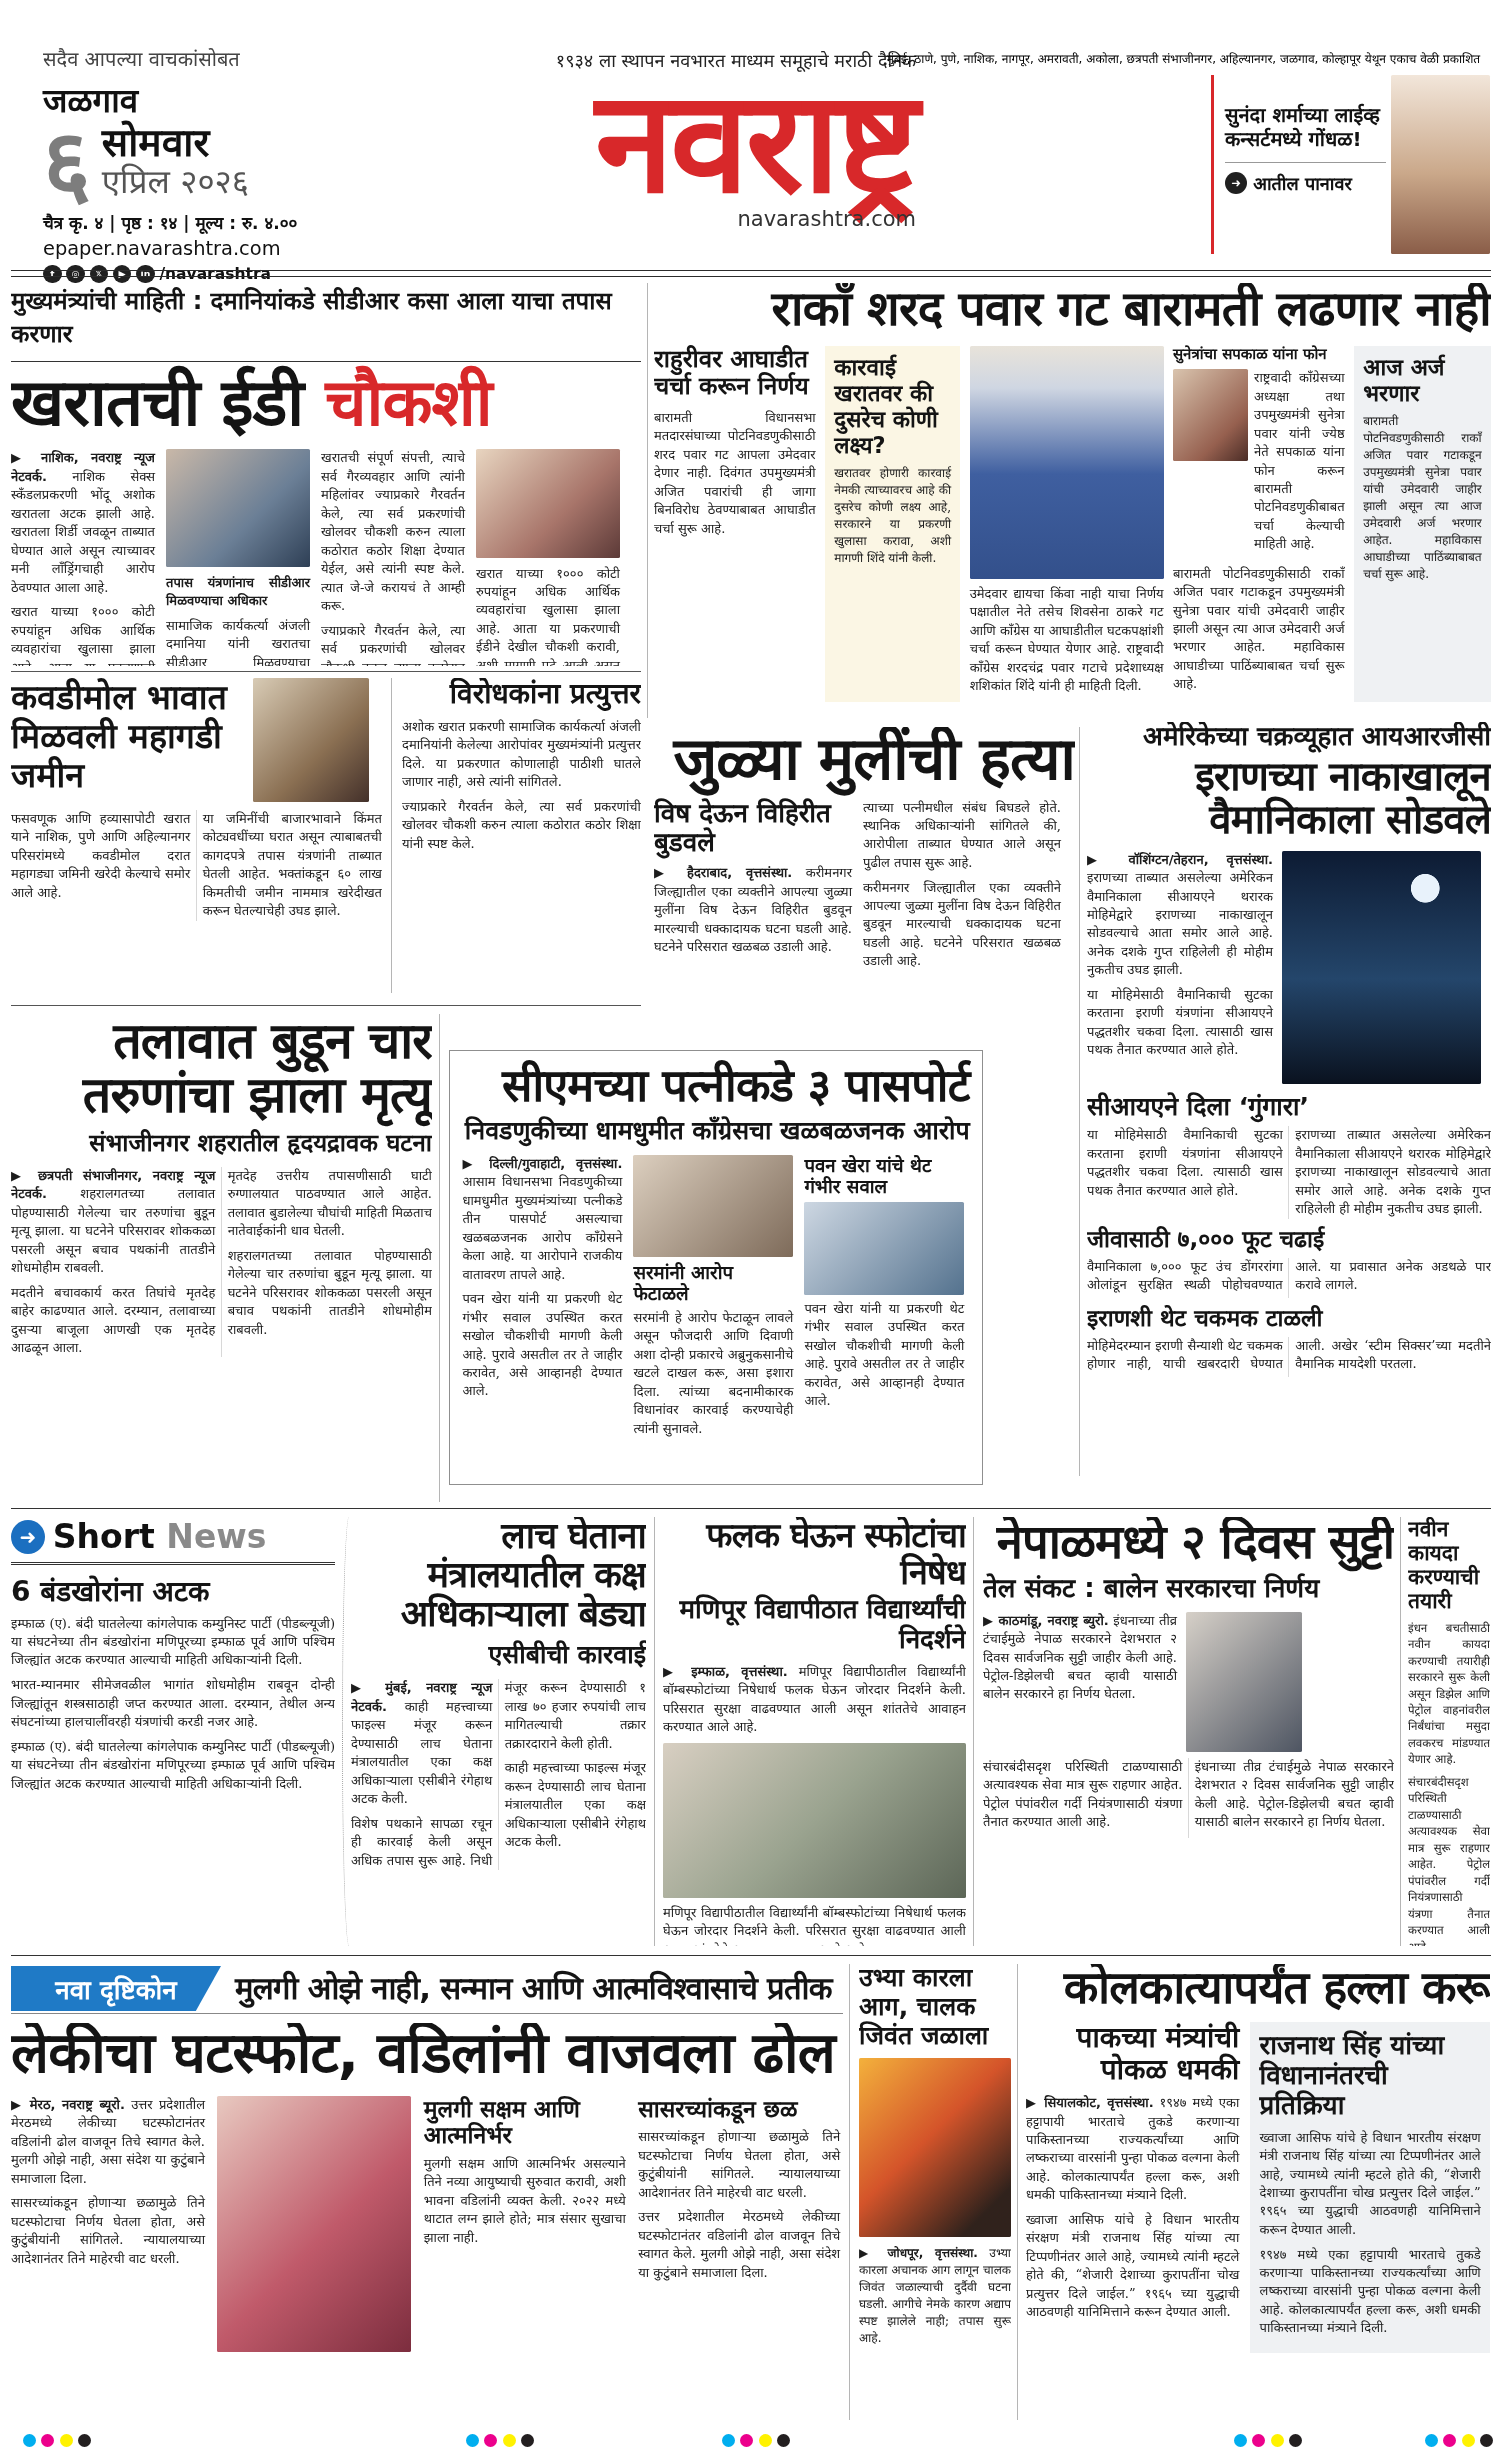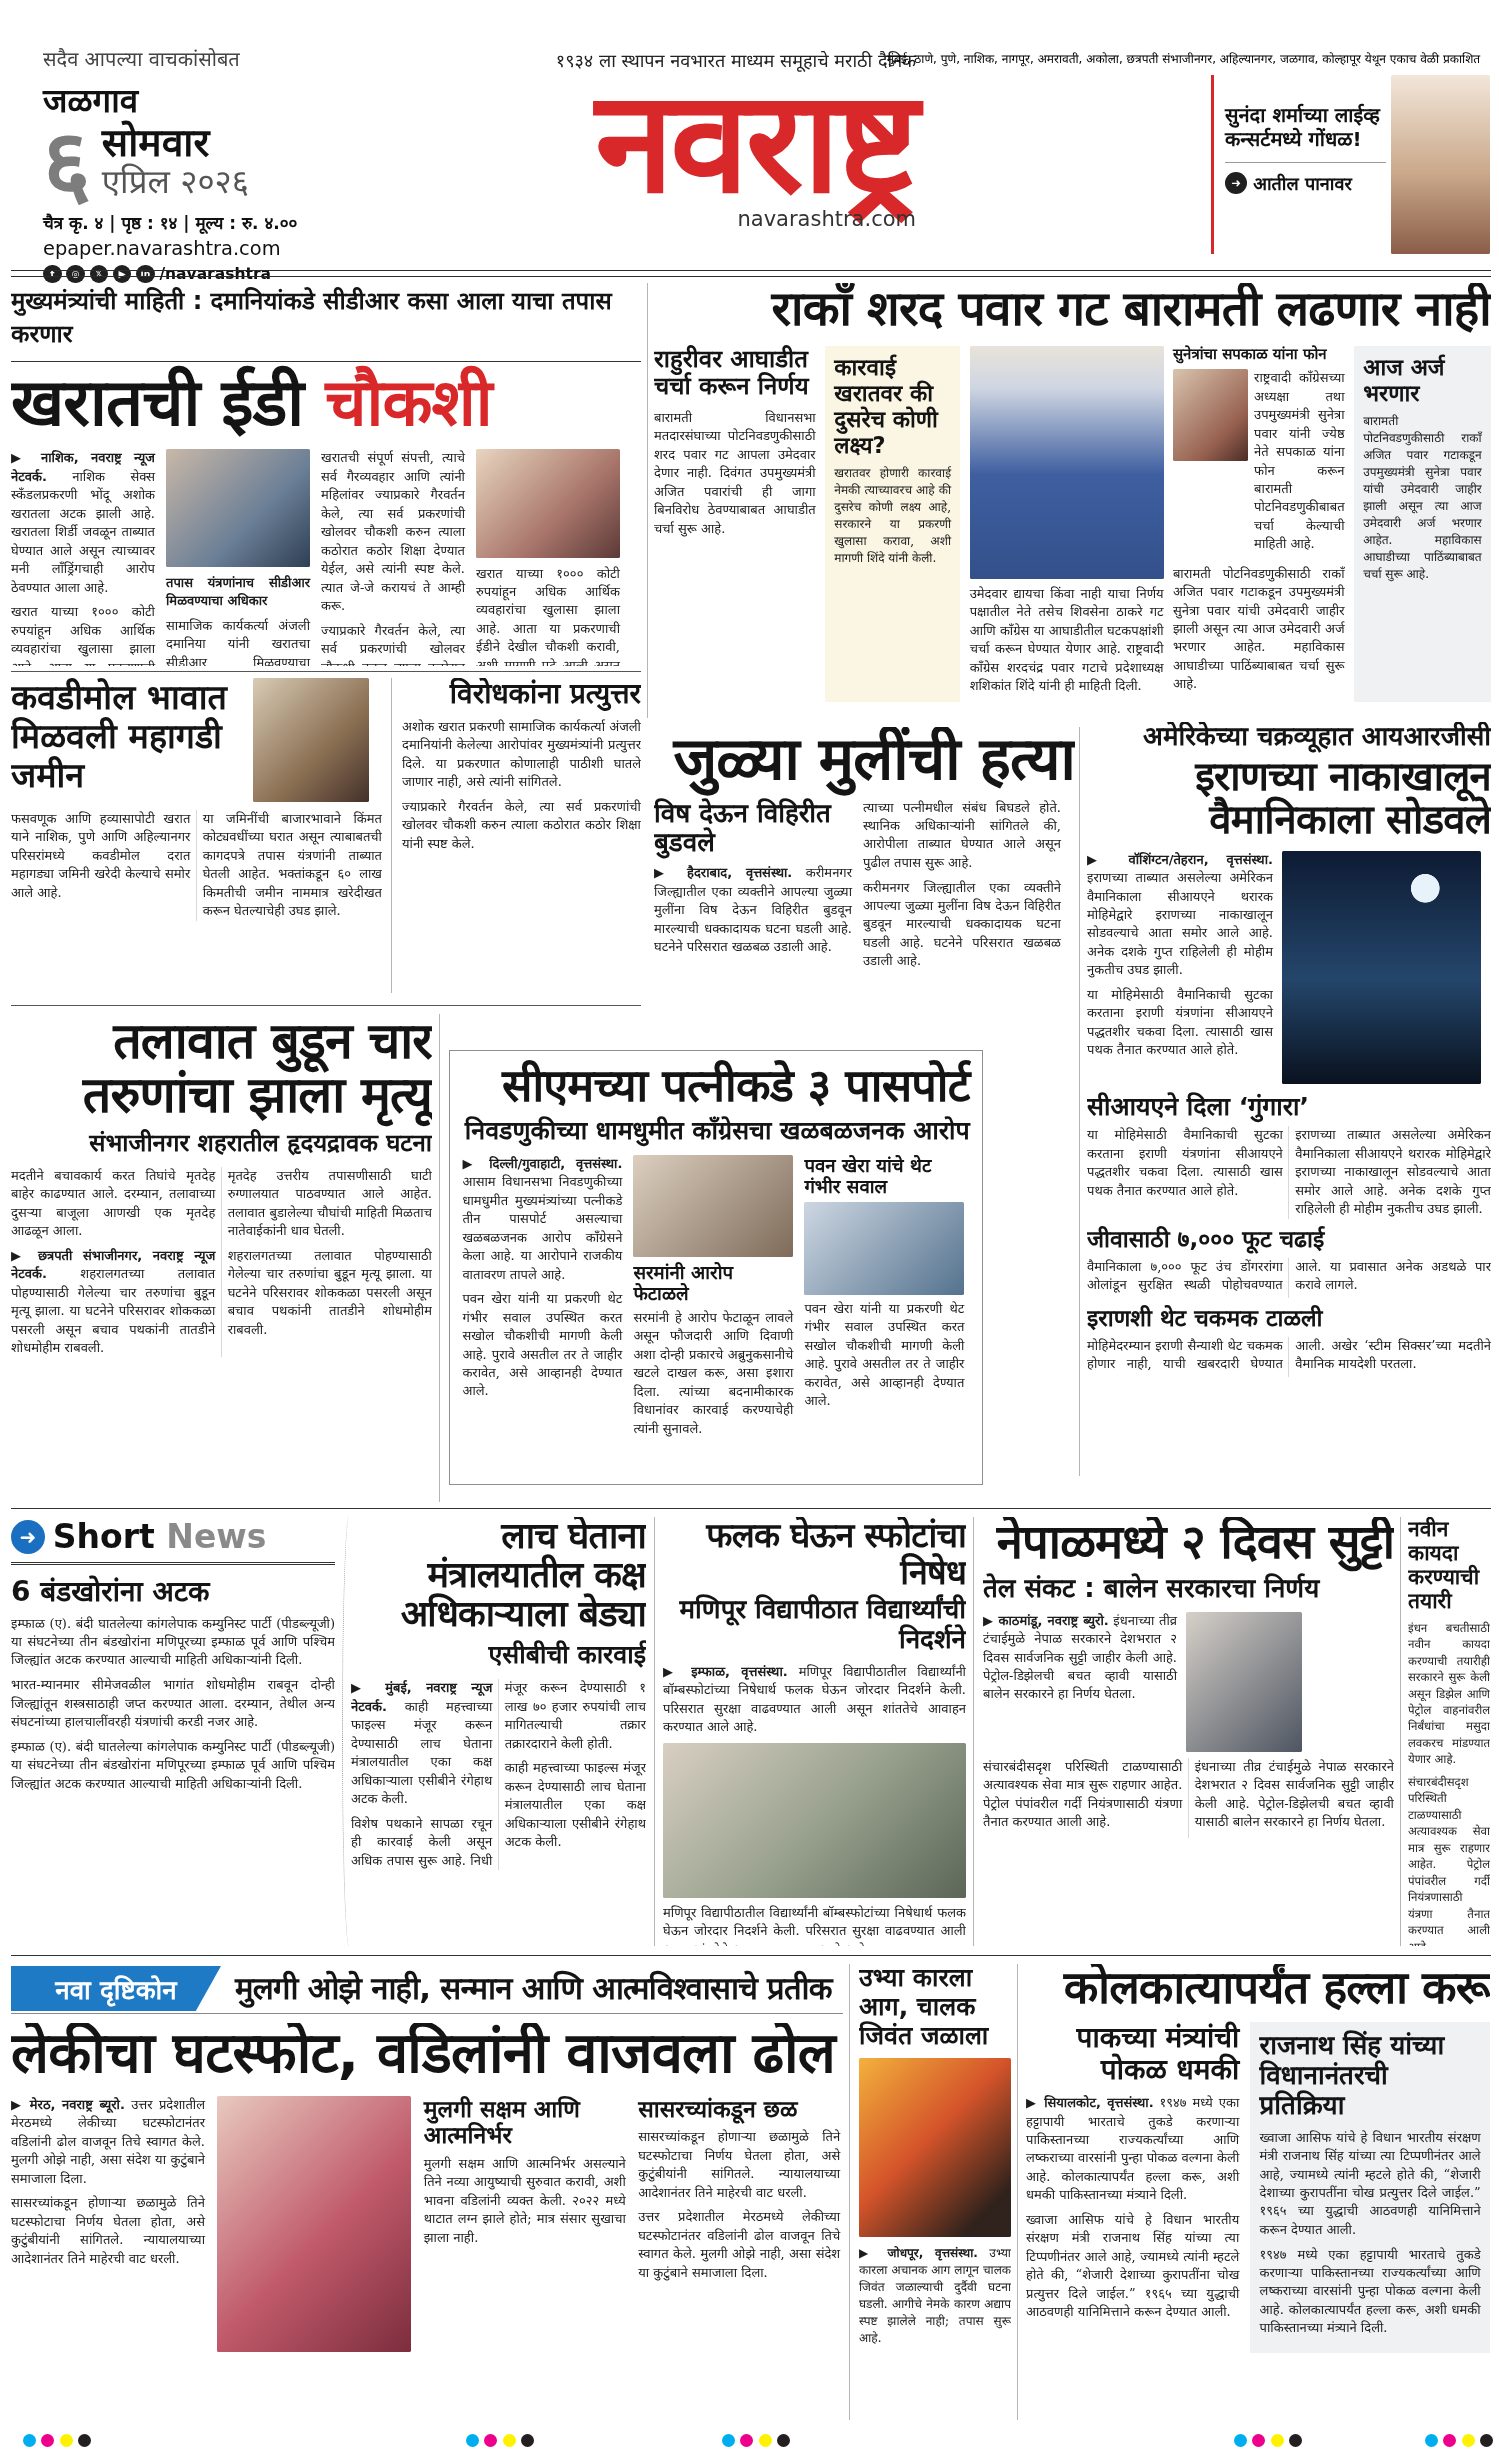--- a/index.html
+++ b/index.html
@@ -224,23 +224,23 @@
       <p>मोहिमेदरम्यान इराणी सैन्याशी थेट चकमक होणार नाही, याची खबरदारी घेण्यात आली. अखेर ‘स्टीम सिक्सर’च्या मदतीने वैमानिक मायदेशी परतला.</p>
     </div>
   </div>
 
   <div class="hline" style="left:11px;top:1005px;width:630px;"></div>
 
   <div class="abs" style="left:11px;top:1014px;width:421px;height:488px;overflow:hidden;">
     <div class="hl center" style="font-size:50px;">तलावात बुडून चार तरुणांचा झाला मृत्यू</div>
     <div class="subhead center" style="font-size:24px;margin-top:7.8px;">संभाजीनगर शहरातील हृदयद्रावक घटना</div>
     <div class="bodytext cols2" style="margin-top:9.3px;">
-      <p>मदतीने बचावकार्य करत तिघांचे मृतदेह बाहेर काढण्यात आले. दरम्यान, तलावाच्या दुसऱ्या बाजूला आणखी एक मृतदेह आढळून आला.</p>
       <p><span class="dl">▶ छत्रपती संभाजीनगर, नवराष्ट्र न्यूज नेटवर्क.</span>
       <span>शहरालगतच्या तलावात पोहण्यासाठी गेलेल्या चार तरुणांचा बुडून मृत्यू झाला. या घटनेने परिसरावर शोककळा पसरली असून बचाव पथकांनी तातडीने शोधमोहीम राबवली.</span></p>
+      <p>मदतीने बचावकार्य करत तिघांचे मृतदेह बाहेर काढण्यात आले. दरम्यान, तलावाच्या दुसऱ्या बाजूला आणखी एक मृतदेह आढळून आला.</p>
       <p>मृतदेह उत्तरीय तपासणीसाठी घाटी रुग्णालयात पाठवण्यात आले आहेत. तलावात बुडालेल्या चौघांची माहिती मिळताच नातेवाईकांनी धाव घेतली.</p>
       <p>शहरालगतच्या तलावात पोहण्यासाठी गेलेल्या चार तरुणांचा बुडून मृत्यू झाला. या घटनेने परिसरावर शोककळा पसरली असून बचाव पथकांनी तातडीने शोधमोहीम राबवली.</p>
     </div>
   </div>
 
   <div class="vline" style="left:439px;top:1014px;height:488px;"></div>
 
   <div class="abs" style="left:449px;top:1050px;width:534px;height:435px;border:1.6px solid #8f8f8f;padding:11px 12.4px;overflow:hidden;">
     <div class="hl center" style="font-size:45px;">सीएमच्या पत्नीकडे ३ पासपोर्ट</div>
     <div class="subhead center" style="font-size:25px;margin-top:6.2px;">निवडणुकीच्या धामधुमीत काँग्रेसचा खळबळजनक आरोप</div>

